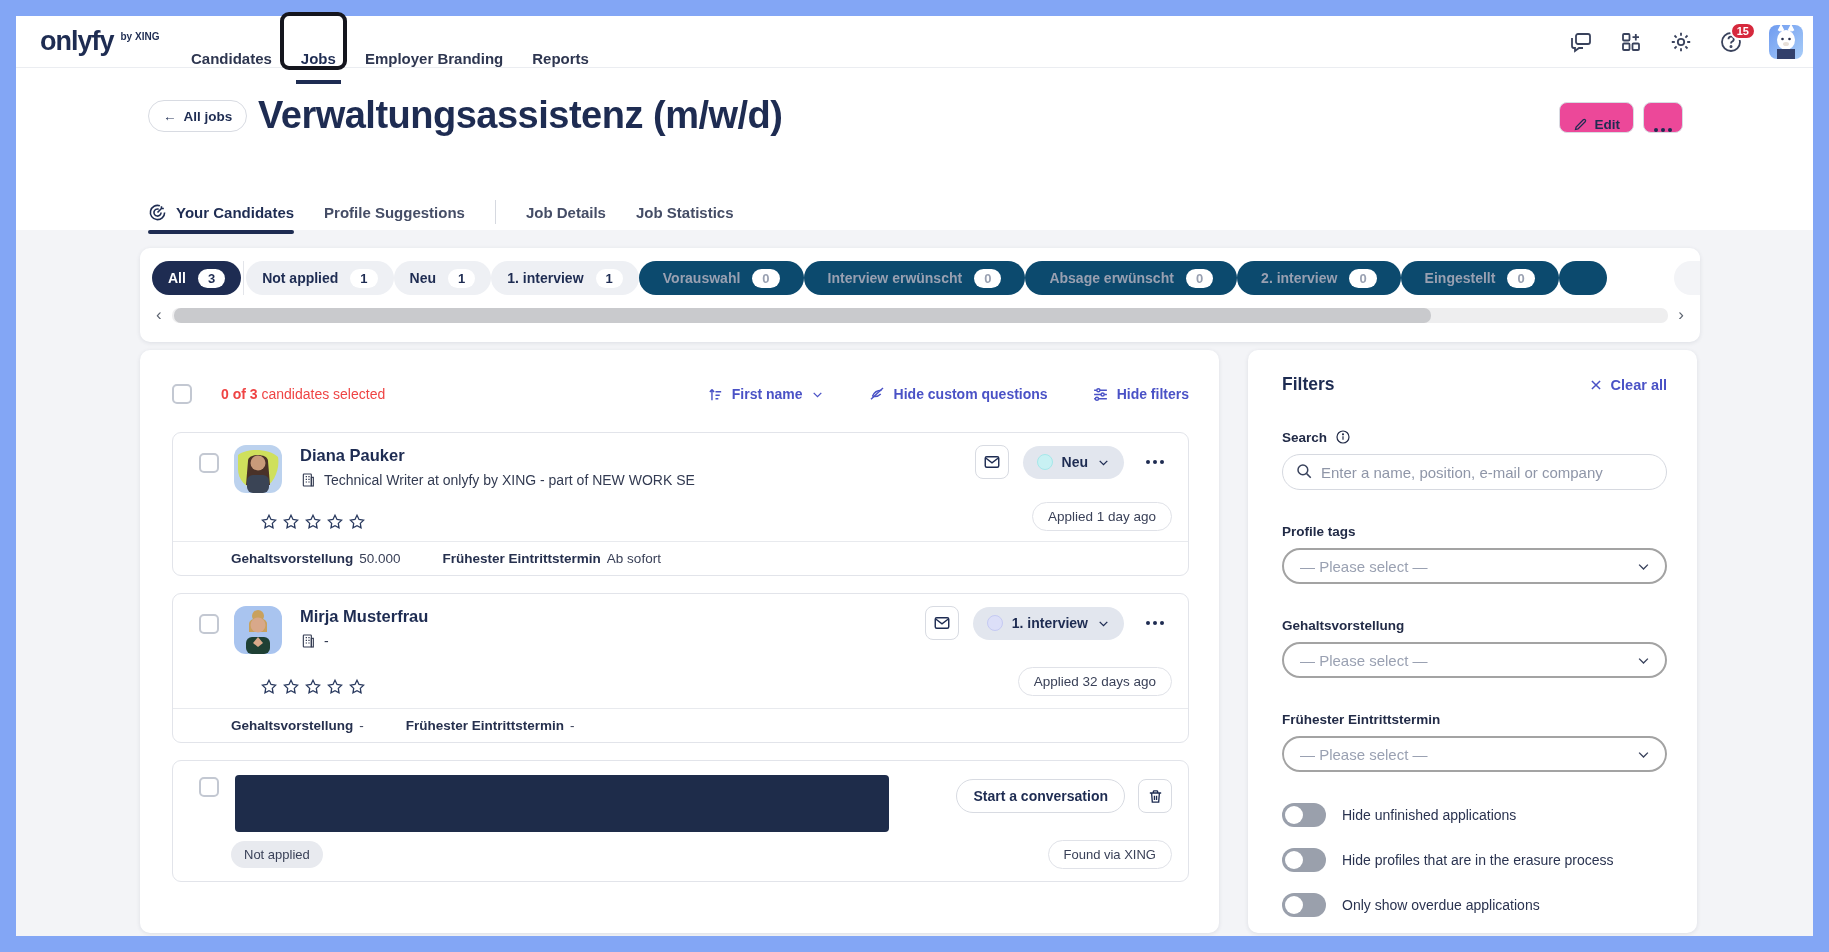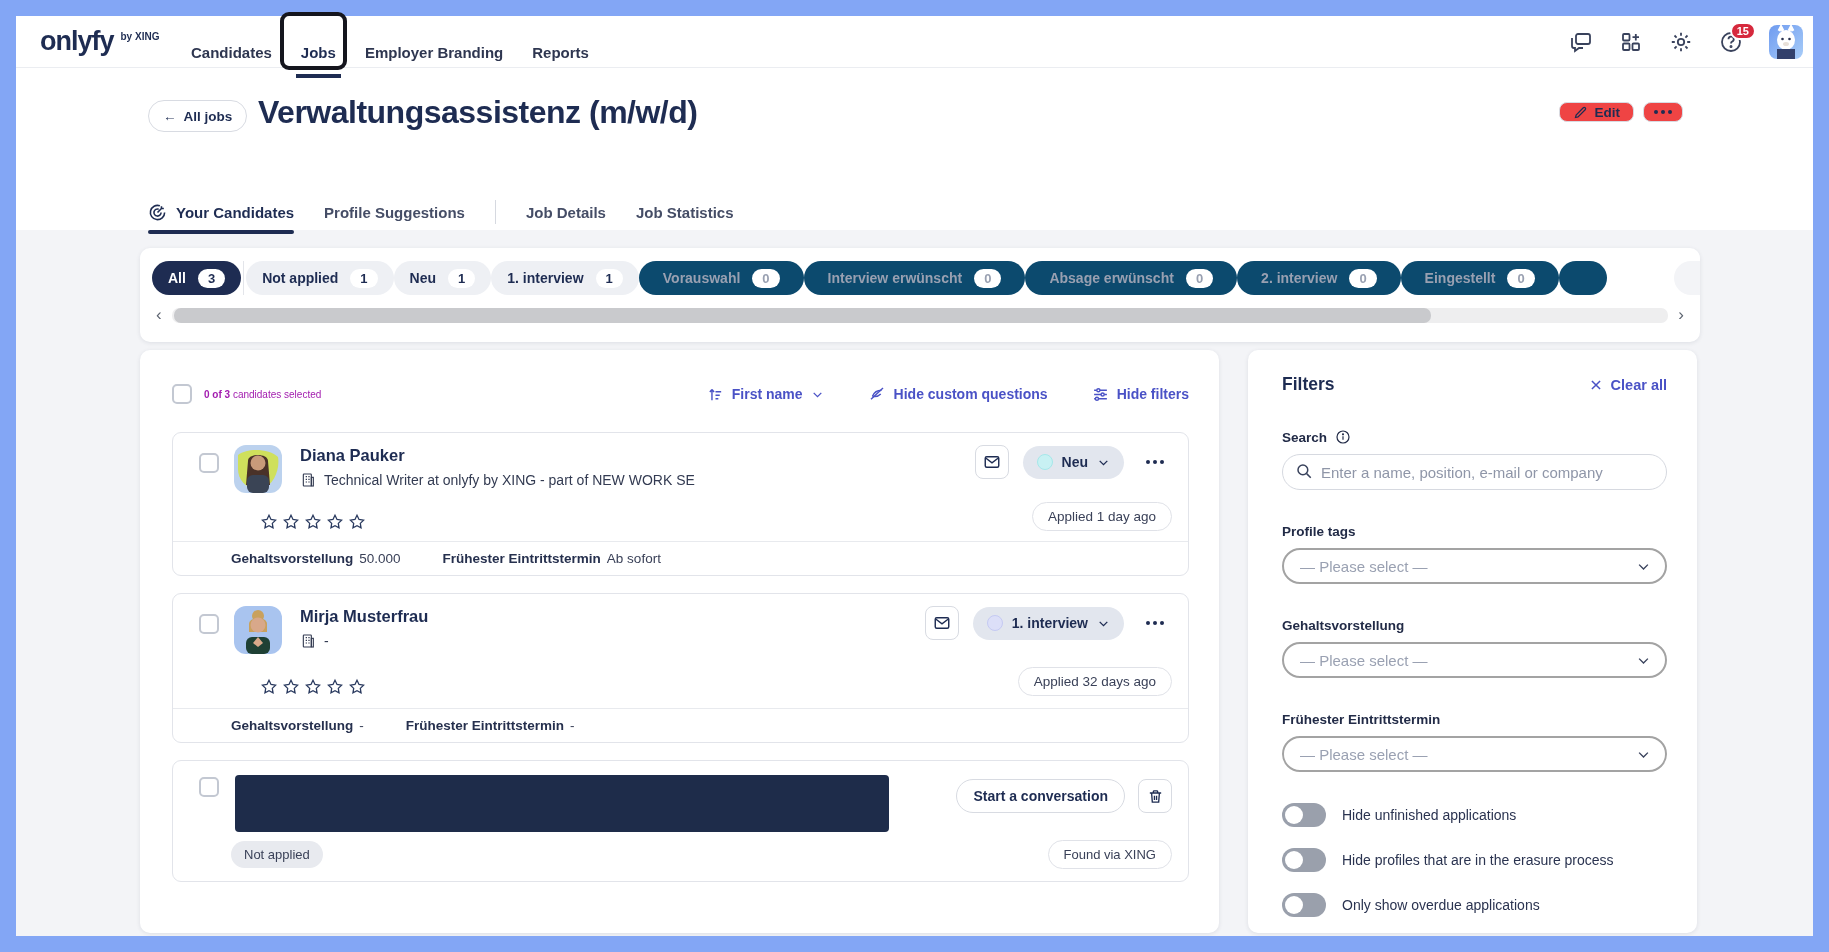--- a/index.html
+++ b/index.html
@@ -16,21 +16,21 @@
     background:#ffffff; overflow:hidden;
   }
   
   .navbar {
     position:absolute; left:0; top:0; width:100%; height:52px; background:#fff;
     border-bottom:1px solid #ebedf1;
   }
   .logo-wrap { position:absolute; left:24px; top:10px; display:flex; align-items:flex-start; }
   .logo { font-size:27px; font-weight:800; letter-spacing:-1px; color:#1e2c52; line-height:30px;}
   .logo-suffix { font-size:10px; font-weight:700; color:#1e2c52; margin-left:7px; margin-top:5px;}
-  .nav { position:absolute; left:175px; top:10px; height:52px; display:flex; align-items:center; gap:29px; }
+  .nav { position:absolute; left:175px; top:16px; height:52px; display:flex; align-items:center; gap:29px; }
   .nav-item { font-size:15px; font-weight:600; color:#2e3650; height:52px; display:flex; align-items:center; position:relative; cursor:pointer;}
   .nav-item.active { font-weight:700; color:#1e2c52; }
   .nav-item.active::after { content:""; position:absolute; left:-5px; right:-5px; bottom:0; height:4px; background:#1e2c52; }
   .nav-right { position:absolute; right:10px; top:0; height:52px; display:flex; align-items:center; gap:26px; }
   .nav-icon { width:24px; height:24px; color:#39425c; position:relative; cursor:pointer; }
   .help-badge {
     position:absolute; top:-8px; right:-13px; background:#d6293d; color:#fff;
     font-size:11px; font-weight:700; border-radius:9px; padding:1px 5px; border:2px solid #fff;
   }
   .avatar-top { width:34px; height:34px; border-radius:8px; overflow:hidden; cursor:pointer; }
@@ -40,27 +40,27 @@
     border:4px solid #15161e; border-radius:9px; z-index:60; pointer-events:none;
   }
   
   .content-band { position:absolute; left:0; top:214px; right:0; bottom:0; background:#f3f4f7; }
   .back-btn {
     position:absolute; left:132px; top:84px; height:32px; padding:0 14px;
     background:#fff; border:1px solid #d8dbe2; border-radius:16px;
     display:flex; align-items:center; gap:7px; font-size:13.5px; font-weight:700; color:#1e2c52; cursor:pointer;
   }
   .page-title {
-    position:absolute; left:242px; top:78px; font-size:32px; font-weight:800;
+    position:absolute; left:242px; top:78px; font-size:38px; font-weight:800;
     letter-spacing:-0.5px; color:#1e2c52;
   }
   .header-actions { position:absolute; right:130px; top:86px; display:flex; gap:9px; }
   .hdr-btn {
-    height:20px; padding:0 13px; background:#ef4444; border:1px solid #d8dbe2; border-radius:8px;
-    display:flex; align-items:center; gap:7px; font-size:13.5px; font-weight:700; color:#1e2c52; cursor:pointer;
+    height:31px; padding:0 13px; background:#ec4899; border:1px solid #d8dbe2; border-radius:8px;
+    display:flex; align-items:flex-end; gap:7px; font-size:13.5px; font-weight:700; color:#1e2c52; cursor:pointer;
   }
   
   .tabs { position:absolute; left:132px; top:182px; display:flex; align-items:center; gap:30px; height:28px; }
   .tab { font-size:15px; font-weight:600; color:#454d66; display:flex; align-items:center; gap:9px; position:relative; height:28px; cursor:pointer;}
   .tab.active { font-weight:700; color:#1e2c52; }
   .tab.active::after { content:""; position:absolute; left:0; right:0; bottom:-8px; height:4px; background:#1e2c52; border-radius:2px;}
   .tab-divider { width:1px; height:24px; background:#d6d9e0; }
   
   .pills-card {
     position:absolute; left:124px; top:232px; width:1560px; height:94px;
@@ -85,21 +85,21 @@
   .scroll-track { flex:1; height:15px; background:#eeeeef; border-radius:7px; margin:0 6px; position:relative; }
   .scroll-thumb { position:absolute; left:2px; top:0; height:15px; width:84%; background:#c9cacd; border-radius:7px; cursor:grab; }
   
   .list-card {
     position:absolute; left:124px; top:334px; width:1079px; height:583px;
     background:#fff; border-radius:10px; box-shadow:0 1px 4px rgba(25,35,70,.10);
     padding:32px 30px 0 32px;
   }
   .list-header { display:flex; align-items:center; height:24px; }
   .checkbox { width:20px; height:20px; border:2px solid #c3c8d2; border-radius:5px; background:#fff; flex:none; cursor:pointer; }
-  .sel-text { margin-left:12px; font-size:10px; color:#a21caf; }
+  .sel-text { margin-left:29px; font-size:14px; color:#ef4444; }
   .sel-bold { font-weight:700; }
   .list-controls { margin-left:auto; display:flex; align-items:center; gap:44px; }
   .ctrl { display:flex; align-items:center; gap:8px; color:#4a52c6; font-size:14px; font-weight:700; cursor:pointer; }
   .cards { margin-top:26px; display:flex; flex-direction:column; gap:17px; }
   .cand-card { border:1px solid #e2e4ea; border-radius:9px; background:#fff; }
   .cand-main { padding:12px 16px 10px 26px; display:flex; flex-direction:column; }
   .cand-top { display:flex; align-items:flex-start; }
   .cand-card .checkbox { margin-top:8px; }
   .cand-avatar { width:48px; height:48px; border-radius:12px; margin-left:15px; overflow:hidden; flex:none; }
   .cand-info { margin-left:18px; padding-top:1px; }

